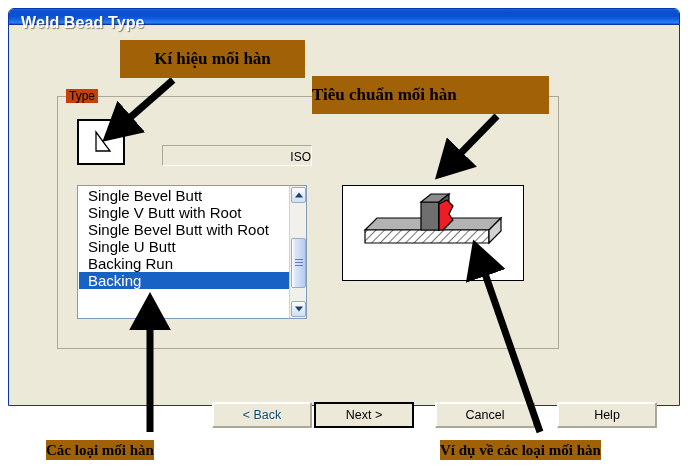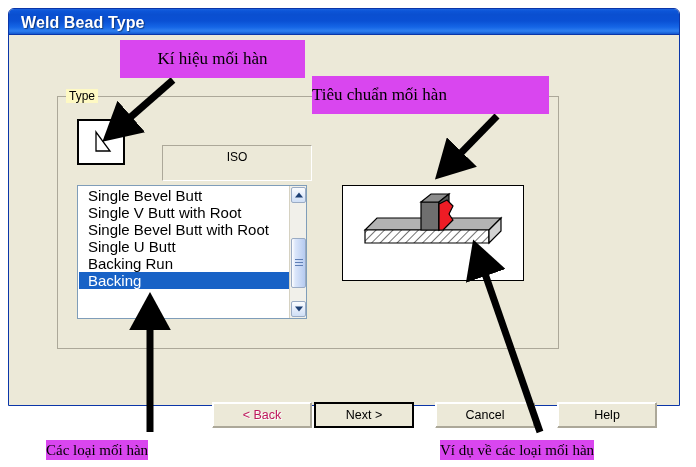--- a/index.html
+++ b/index.html
@@ -24,21 +24,21 @@
     height: 398px;
     background: #ece9d8;
     border: 1px solid #0b36a8;
     border-radius: 6px 6px 0 0;
     box-sizing: border-box;
   }
   #titlebar {
     position: absolute;
     left: 0; top: 0;
     right: 0;
-    height: 26px;
+    height: 16px;
     background: linear-gradient(180deg,
         #1b63df 0%, #0c55d8 8%, #0a4fd0 22%,
         #0a50d4 48%, #1565e6 72%, #2f7ff0 88%, #1358cf 100%);
     border-radius: 5px 5px 0 0;
     border-bottom: 1px solid #0b36a8;
     box-sizing: border-box;
     padding-left: 44px;
   }
   #title-text {
     position: absolute;
@@ -77,21 +77,21 @@
     left: -1px; top: -1px;
     width: 502px; height: 253px;
     border: 1px solid #aca899;
     box-sizing: border-box;
     pointer-events: none;
   }
   #type-legend {
     position: absolute;
     left: 8px;
     top: -8px;
-    background: #fef9c3;
+    background: #c2410c;
     padding: 0 3px;
     font-size: 12px;
     color: #000000;
     line-height: 14px;
   }
 
   
   #symbol-button {
     position: absolute;
     left: 19px;
@@ -104,29 +104,29 @@
     padding: 0;
   }
   #symbol-button svg { display: block; }
 
   
   #standard-field {
     position: absolute;
     left: 104px;
     top: 48px;
     width: 150px;
-    height: 36px;
+    height: 21px;
     background: #ece9d8;
     border: 1px solid #aca899;
     border-right-color: #ffffff;
     border-bottom-color: #ffffff;
     box-sizing: border-box;
     font-size: 12px;
     color: #000000;
-    text-align: center;
+    text-align: right;
     line-height: 22px;
   }
 
   
   #listbox {
     position: absolute;
     left: 19px;
     top: 88px;
     width: 230px;
     height: 134px;
@@ -250,38 +250,38 @@
     font-size: 12.5px;
     font-family: "Liberation Sans", sans-serif;
     color: #000000;
     text-align: center;
     line-height: 24px;
     box-sizing: border-box;
     padding: 0;
   }
   #btn-back {
     left: 201px;
-    color: #be185d;
+    color: #0c4a6e;
     text-shadow: 1px 1px 0 #ffffff;
   }
   #btn-next {
     left: 303px;
     border: 2px solid #000000;
     box-shadow: none;
     line-height: 22px;
   }
   #btn-cancel { left: 424px; }
   #btn-help   { left: 546px; }
 
   
   .anno-label {
     position: absolute;
-    background: #d946ef;
+    background: #a16207;
     font-family: "Liberation Serif", serif;
-    font-weight: normal;
+    font-weight: bold;
     color: #000000;
     white-space: nowrap;
   }
   #anno-symbol {
     left: 120px;
     top: 40px;
     width: 185px;
     height: 38px;
     font-size: 17px;
     line-height: 38px;

